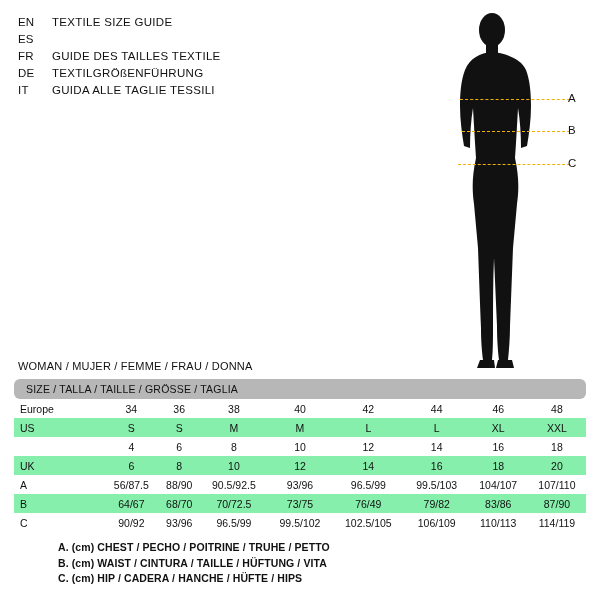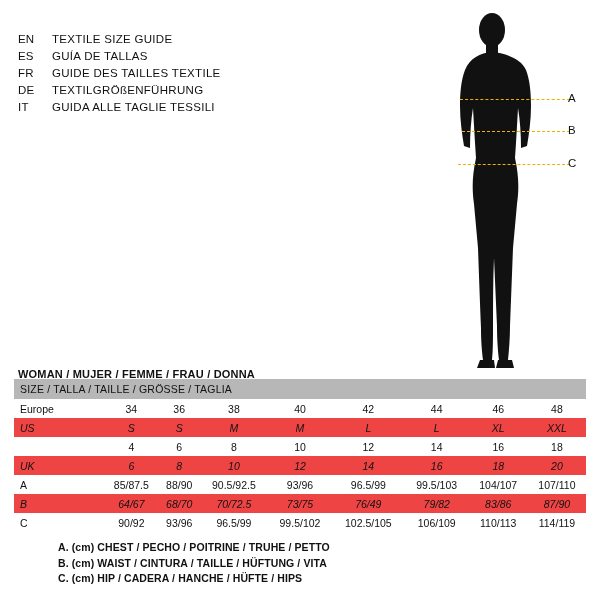--- a/index.html
+++ b/index.html
@@ -40,21 +40,20 @@
     font-size: 11.5px;
     letter-spacing: 0.2px;
     color: #111;
     flex: 0 0 34px;
   }
   .title-text {
     font-size: 11.5px;
     letter-spacing: 0.3px;
     color: #111;
     white-space: nowrap;
-    margin-top: 17px;
   }
 
   
   .figure {
     position: absolute;
     left: 430px;
     top: 8px;
     width: 150px;
     height: 365px;
   }
@@ -72,24 +71,23 @@
     color: #111;
     font-family: "Liberation Sans", sans-serif;
   }
 
   
   .woman-header {
     position: absolute;
     left: 18px;
     top: 360px;
     font-size: 11px;
-    font-weight: bold;
+    font-weight: normal;
     letter-spacing: 0.2px;
     color: #111;
-    margin-top: 8px;
   }
 
   table.size-table {
     position: absolute;
     left: 14px;
     top: 379px;
     width: 572px;
     border-collapse: collapse;
     font-size: 10.5px;
     color: #111;
@@ -102,27 +100,27 @@
   }
   table.size-table td.rowlabel {
     text-align: left;
     padding-left: 6px;
     width: 84px;
   }
   tr.head-row td {
     background: #b7b7b7;
     font-weight: normal;
     text-align: left;
-    padding-left: 6px;
+    padding-left: 12px;
     letter-spacing: 0.2px;
     height: 16px;
+    border-radius: 6px;
   }
   tr.shade td {
-    background: #ef4444;
-    font-style: italic;
+    background: #86efac;
   }
   tr.plain td {
     background: #ffffff;
   }
 
   
   .legend {
     position: absolute;
     left: 18px;
     top: 540px;
@@ -142,21 +140,20 @@
 
 <div class="page">
 
   <div class="titles">
     <div class="title-row">
       <span class="title-lang">EN</span>
       <span class="title-text">TEXTILE SIZE GUIDE</span>
     </div>
     <div class="title-row">
       <span class="title-lang">ES</span>
-      <span class="title-text">GUÍA DE TALLAS</span>
     </div>
     <div class="title-row">
       <span class="title-lang">FR</span>
       <span class="title-text">GUIDE DES TAILLES TEXTILE</span>
     </div>
     <div class="title-row">
       <span class="title-lang">DE</span>
       <span class="title-text">TEXTILGRÖßENFÜHRUNG</span>
     </div>
     <div class="title-row">
@@ -267,21 +264,21 @@
         <td>10</td>
         <td>12</td>
         <td>14</td>
         <td>16</td>
         <td>18</td>
         <td>20</td>
       </tr>
 
       <tr class="plain">
         <td class="rowlabel">A</td>
-        <td>85/87.5</td>
+        <td>56/87.5</td>
         <td>88/90</td>
         <td>90.5/92.5</td>
         <td>93/96</td>
         <td>96.5/99</td>
         <td>99.5/103</td>
         <td>104/107</td>
         <td>107/110</td>
       </tr>
 
       <tr class="shade">

